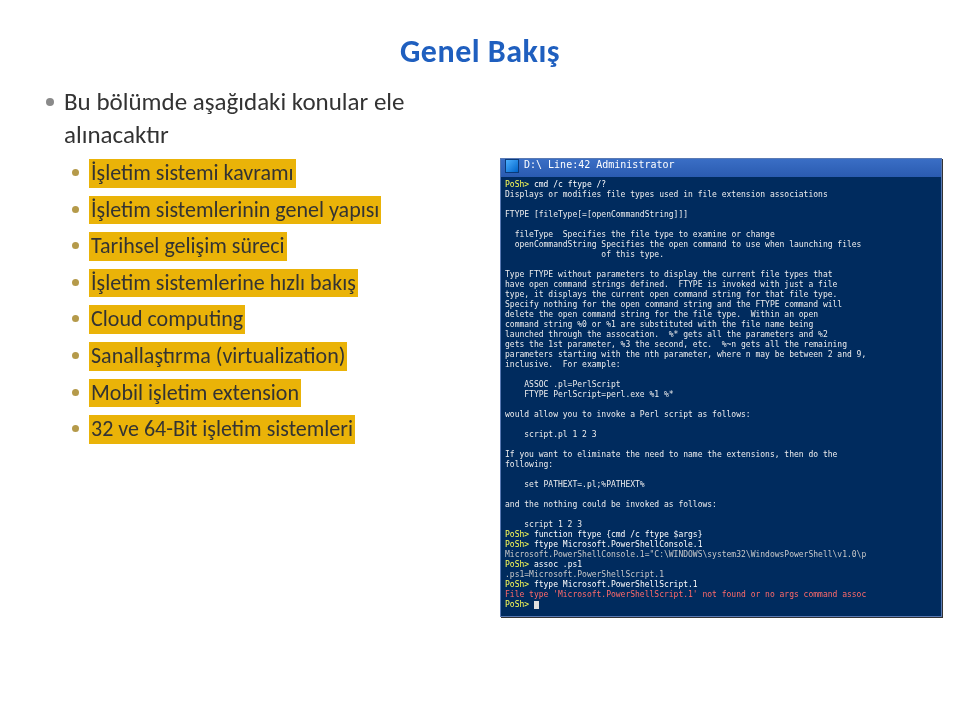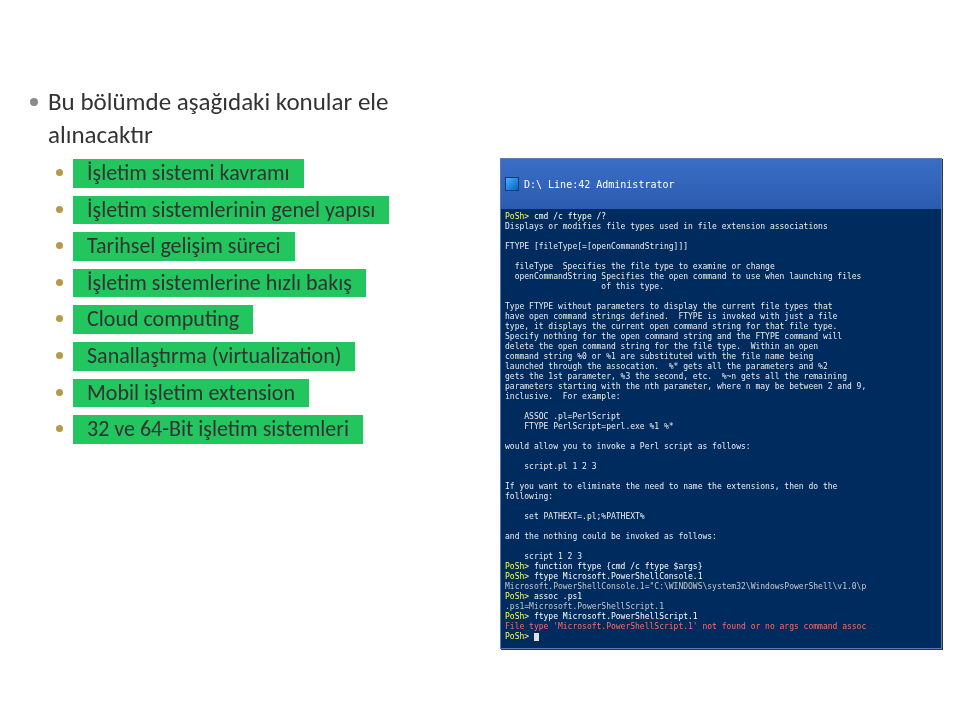--- a/index.html
+++ b/index.html
@@ -24,21 +24,21 @@
     width: 960px;
     text-align: center;
     font-size: 32px;
     font-weight: 700;
     color: #1f5fbf;
     letter-spacing: 0.5px;
   }
   .bullets {
     position: absolute;
     top: 80px;
-    left: 30px;
+    left: 46px;
     width: 430px;
   }
   .b1, .b2 {
     display: flex;
     align-items: flex-start;
     line-height: 1.3;
     color: #333;
   }
   .b1 {
     font-size: 25px;
@@ -60,44 +60,43 @@
     background: #8a8a8a;
     margin-top: 12px;
   }
   .dot2 {
     width: 7px;
     height: 7px;
     background: #b59a4a;
     margin-top: 10px;
   }
   .hl {
-    background: #22c55e;
-    padding: 0 14px;
+    background: #eab308;
+    padding: 0 2px;
     text-align: center;
   }
 
   
   .console-window {
     position: absolute;
     top: 158px;
     left: 500px;
     width: 440px;
     border: 1px solid #5a7ab4;
     box-shadow: 1px 1px 0 #333;
     background: #002b5e;
     font-family: "Consolas", "Lucida Console", monospace;
   }
   .titlebar {
     display: flex;
-    align-items: center;
     height: 18px;
     background: linear-gradient(#3a6ec5, #2a5bb0);
     color: #ffffff;
     font-size: 10px;
-    padding: 16px 4px;
+    padding: 0 4px;
   }
   .titlebar .tb-icon {
     width: 12px;
     height: 12px;
     background: linear-gradient(135deg,#4cb0ff,#0063c8);
     border: 1px solid #0a3a7a;
     margin-right: 5px;
   }
   .console-body {
     padding: 3px 4px 6px 4px;
@@ -119,20 +118,21 @@
     height: 8px;
     background: #e0e0e0;
     vertical-align: text-bottom;
   }
 </style>
 </head>
 <body>
 
 <div class="slide">
 
+  <div class="title">Genel Bakış</div>
 
   <div class="bullets">
     <div class="b1">
       <span class="dot1"></span>
       <span>Bu bölümde aşağıdaki konular ele alınacaktır</span>
     </div>
 
     <div class="b2">
       <span class="dot2"></span>
       <span class="hl">İşletim sistemi kavramı</span>

